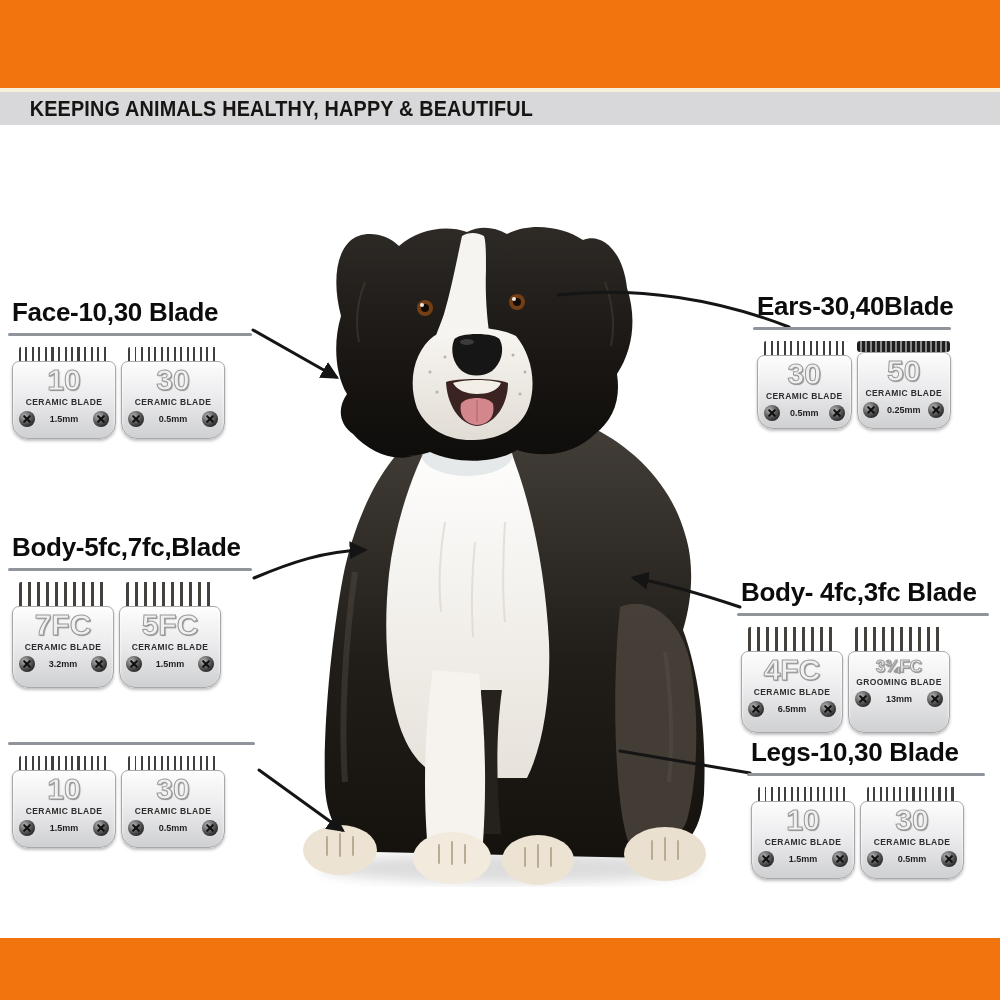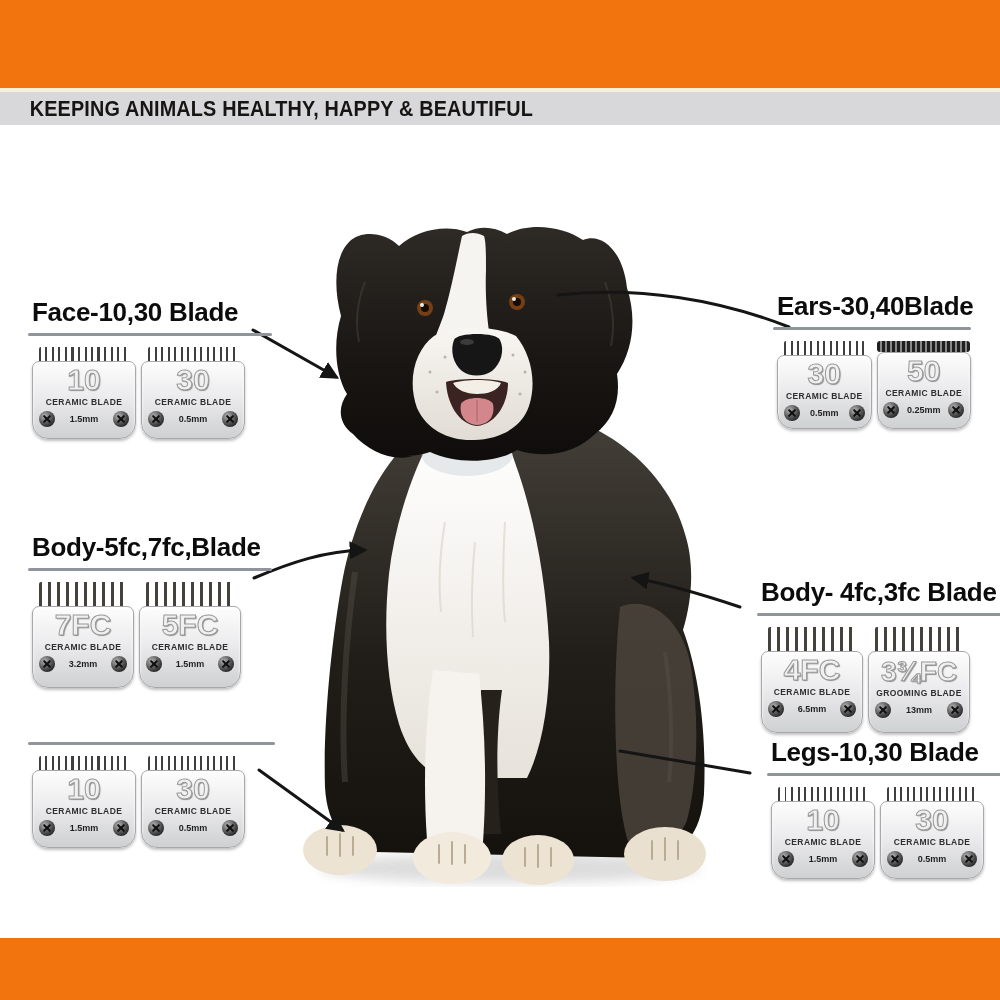--- a/index.html
+++ b/index.html
@@ -11,21 +11,21 @@
   .bar-top{position:absolute;left:0;top:0;width:1000px;height:88px;}
   .cream-line{position:absolute;left:0;top:88px;width:1000px;height:4px;}
   .banner{position:absolute;left:0;top:92px;width:1000px;height:33px;display:flex;align-items:center;}
   .banner-title{
     padding-left:33px;font-size:22px;font-weight:800;letter-spacing:.2px;color:#171513;
     transform:scaleX(.9);transform-origin:left center;white-space:nowrap;
   }
   .bar-bottom{position:absolute;left:0;top:938px;width:1000px;height:62px;}
 
   
-  .group{position:absolute;margin-left:20px;}
+  .group{position:absolute;}
   .glabel{font-size:26px;line-height:1.1;font-weight:700;color:#0c0c0c;letter-spacing:-.3px;white-space:nowrap;padding-left:4px;}
   .uline{height:3px;background:#8f959a;margin-top:6px;border-radius:2px;}
   .blades{display:flex;gap:5px;margin-top:11px;padding-left:4px;}
 
   .g-face {left:8px;  top:298px;width:244px;}
   .g-ears {left:753px;top:292px;width:198px;}
   .g-bodyL{left:8px;  top:533px;width:244px;}
   .g-bodyR{left:737px;top:578px;width:252px;}
   .g-nail {left:8px;  top:736px;width:247px;}
   .g-legs {left:747px;top:738px;width:238px;}
@@ -55,21 +55,21 @@
   .screw::before,.screw::after{content:"";position:absolute;left:50%;top:50%;width:10px;height:2px;background:#101010;border-radius:1px;}
   .screw::before{transform:translate(-50%,-50%) rotate(45deg);}
   .screw::after {transform:translate(-50%,-50%) rotate(-45deg);}
 
   
   .blade.long{width:102px;height:106px;}
   .blade.long .teeth{height:24px;background:repeating-linear-gradient(90deg,#45423d 0 3px,transparent 3px 9px);}
   .blade.cap .teeth{width:98%;height:11px;border-radius:3px;
     background:repeating-linear-gradient(90deg,#1f1f1f 0 3px,#8a8a8a 3px 5px);}
   .g-ears .blade{width:95px;height:88px;}
-  .blade .num.small{font-size:28px;margin-top:6px;}
+  .blade .num.small{font-size:17px;margin-top:6px;}
 
   
   #arrows,#dog{position:absolute;pointer-events:none;}
   #arrows{left:0;top:0;}
   #dog{left:295px;top:222px;}
 </style>
 </head>
 <body>
 
 <div id="canvas">

